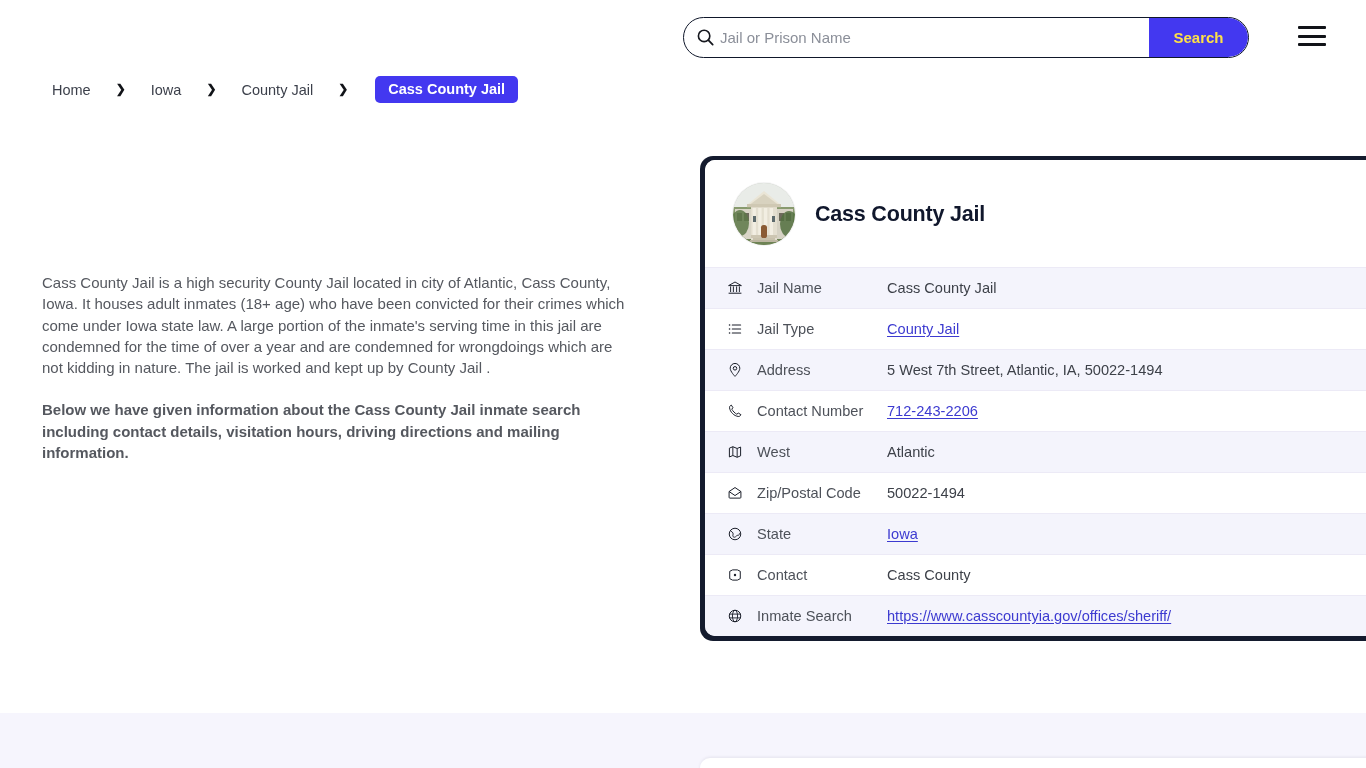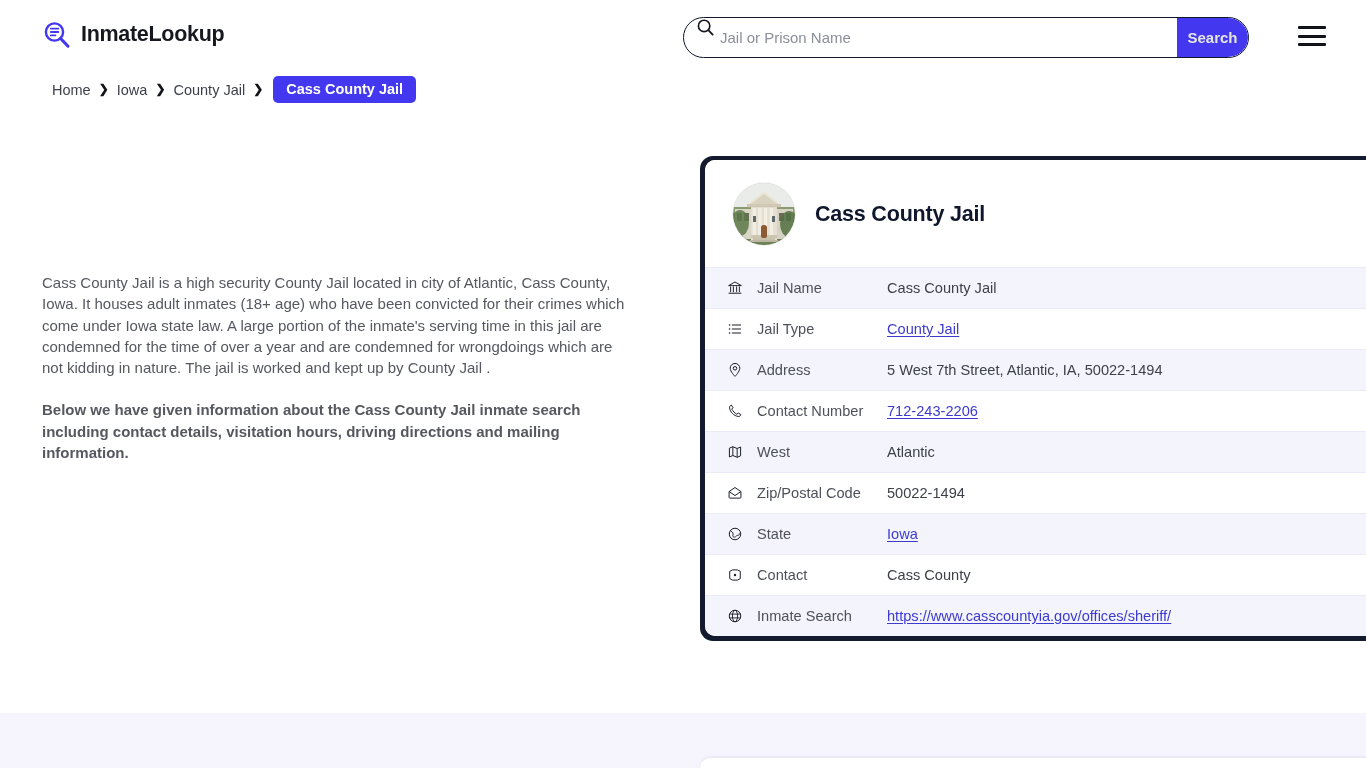--- a/index.html
+++ b/index.html
@@ -41,21 +41,21 @@
   }
 
   .search-wrap {
     position: absolute;
     left: 683px; top: 17px;
     width: 566px; height: 41px;
     border: 1.5px solid #0f172a;
     border-radius: 21px;
     background: #ffffff;
     display: flex;
-    align-items: flex-start;
+    align-items: center;
     overflow: hidden;
   }
   .search-icon-box {
     width: 36px;
     display: flex;
     align-items: center;
     justify-content: center;
     flex: 0 0 auto;
     padding-left: 6px;
   }
@@ -66,25 +66,25 @@
     font-family: "Liberation Sans", sans-serif;
     font-size: 15px;
     color: #2b2f38;
     background: transparent;
     height: 100%;
     padding: 0 6px 0 0;
   }
   .search-field::placeholder { color: #8b8f99; opacity: 1; }
   .search-submit {
     flex: 0 0 auto;
-    width: 71px;
+    width: 99px;
     height: 100%;
     border: none;
     background: #4338f0;
-    color: #e5e5e5;
+    color: #fde047;
     font-family: "Liberation Sans", sans-serif;
     font-size: 15px;
     font-weight: 700;
     cursor: pointer;
     border-radius: 0 20px 20px 0;
   }
 
   .hamburger {
     position: absolute;
     left: 1298px; top: 26px;
@@ -102,21 +102,21 @@
     background: #111318;
     border-radius: 1px;
   }
 
   
   .breadcrumb {
     position: absolute;
     left: 52px; top: 76px;
     display: flex;
     align-items: center;
-    gap: 0;
+    gap: 17px;
     font-size: 14.5px;
   }
   .crumb {
     color: #3b3f4a;
     text-decoration: none;
     cursor: pointer;
     white-space: nowrap;
   }
   .crumb-sep {
     display: inline-block;
@@ -250,32 +250,20 @@
     background: #ffffff;
     border-radius: 10px 10px 0 0;
     box-shadow: 0 -1px 3px rgba(20,27,46,0.08);
   }
 </style>
 </head>
 <body>
 
 <header class="site-header">
 
-  <div class="brand">
-    <span class="brand-mark">
-      <svg viewBox="0 0 30 30" width="30" height="30" aria-hidden="true">
-        <circle cx="12.5" cy="12" r="8.6" fill="none" stroke="#4338f0" stroke-width="2.4"></circle>
-        <line x1="18.4" y1="18.3" x2="26" y2="26.2" stroke="#4338f0" stroke-width="3.1" stroke-linecap="round"></line>
-        <line x1="8.8" y1="8.6" x2="16.4" y2="8.6" stroke="#4338f0" stroke-width="1.8" stroke-linecap="round"></line>
-        <line x1="8.8" y1="12" x2="16.4" y2="12" stroke="#4338f0" stroke-width="1.8" stroke-linecap="round"></line>
-        <line x1="8.8" y1="15.4" x2="13.4" y2="15.4" stroke="#4338f0" stroke-width="1.8" stroke-linecap="round"></line>
-      </svg>
-    </span>
-    <span class="brand-name">InmateLookup</span>
-  </div>
 
   <div class="search-wrap">
     <span class="search-icon-box">
       <svg viewBox="0 0 22 22" width="19" height="19" aria-hidden="true">
         <circle cx="9.4" cy="9.2" r="6.6" fill="none" stroke="#16181f" stroke-width="1.9"></circle>
         <line x1="14.3" y1="14.1" x2="19.3" y2="19.2" stroke="#16181f" stroke-width="2.1" stroke-linecap="round"></line>
       </svg>
     </span>
     <input class="search-field" type="text" placeholder="Jail or Prison Name" style="">
     <button class="search-submit">Search</button>

